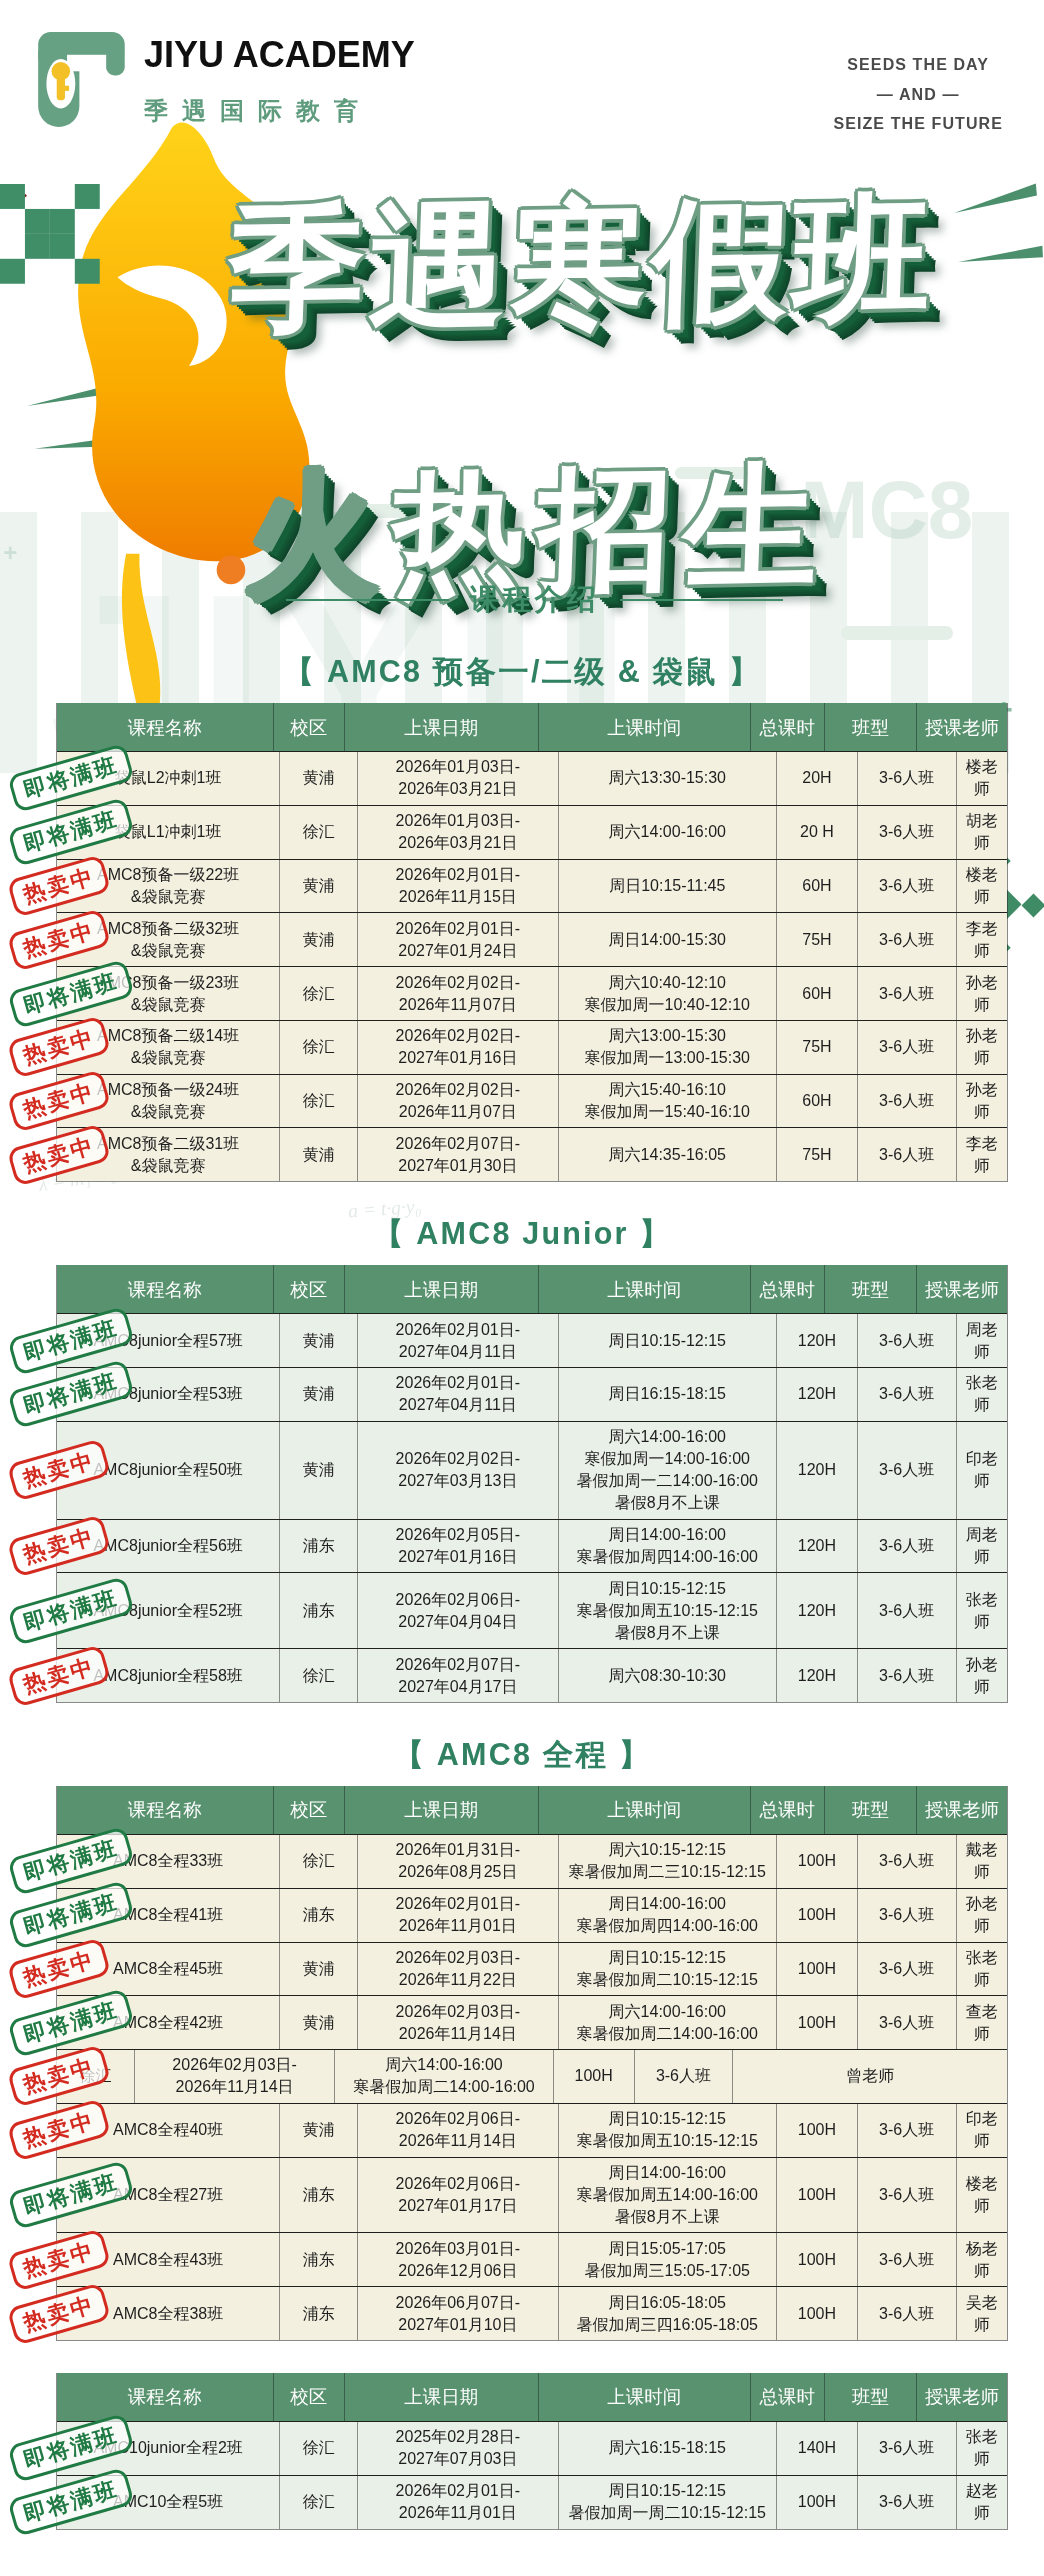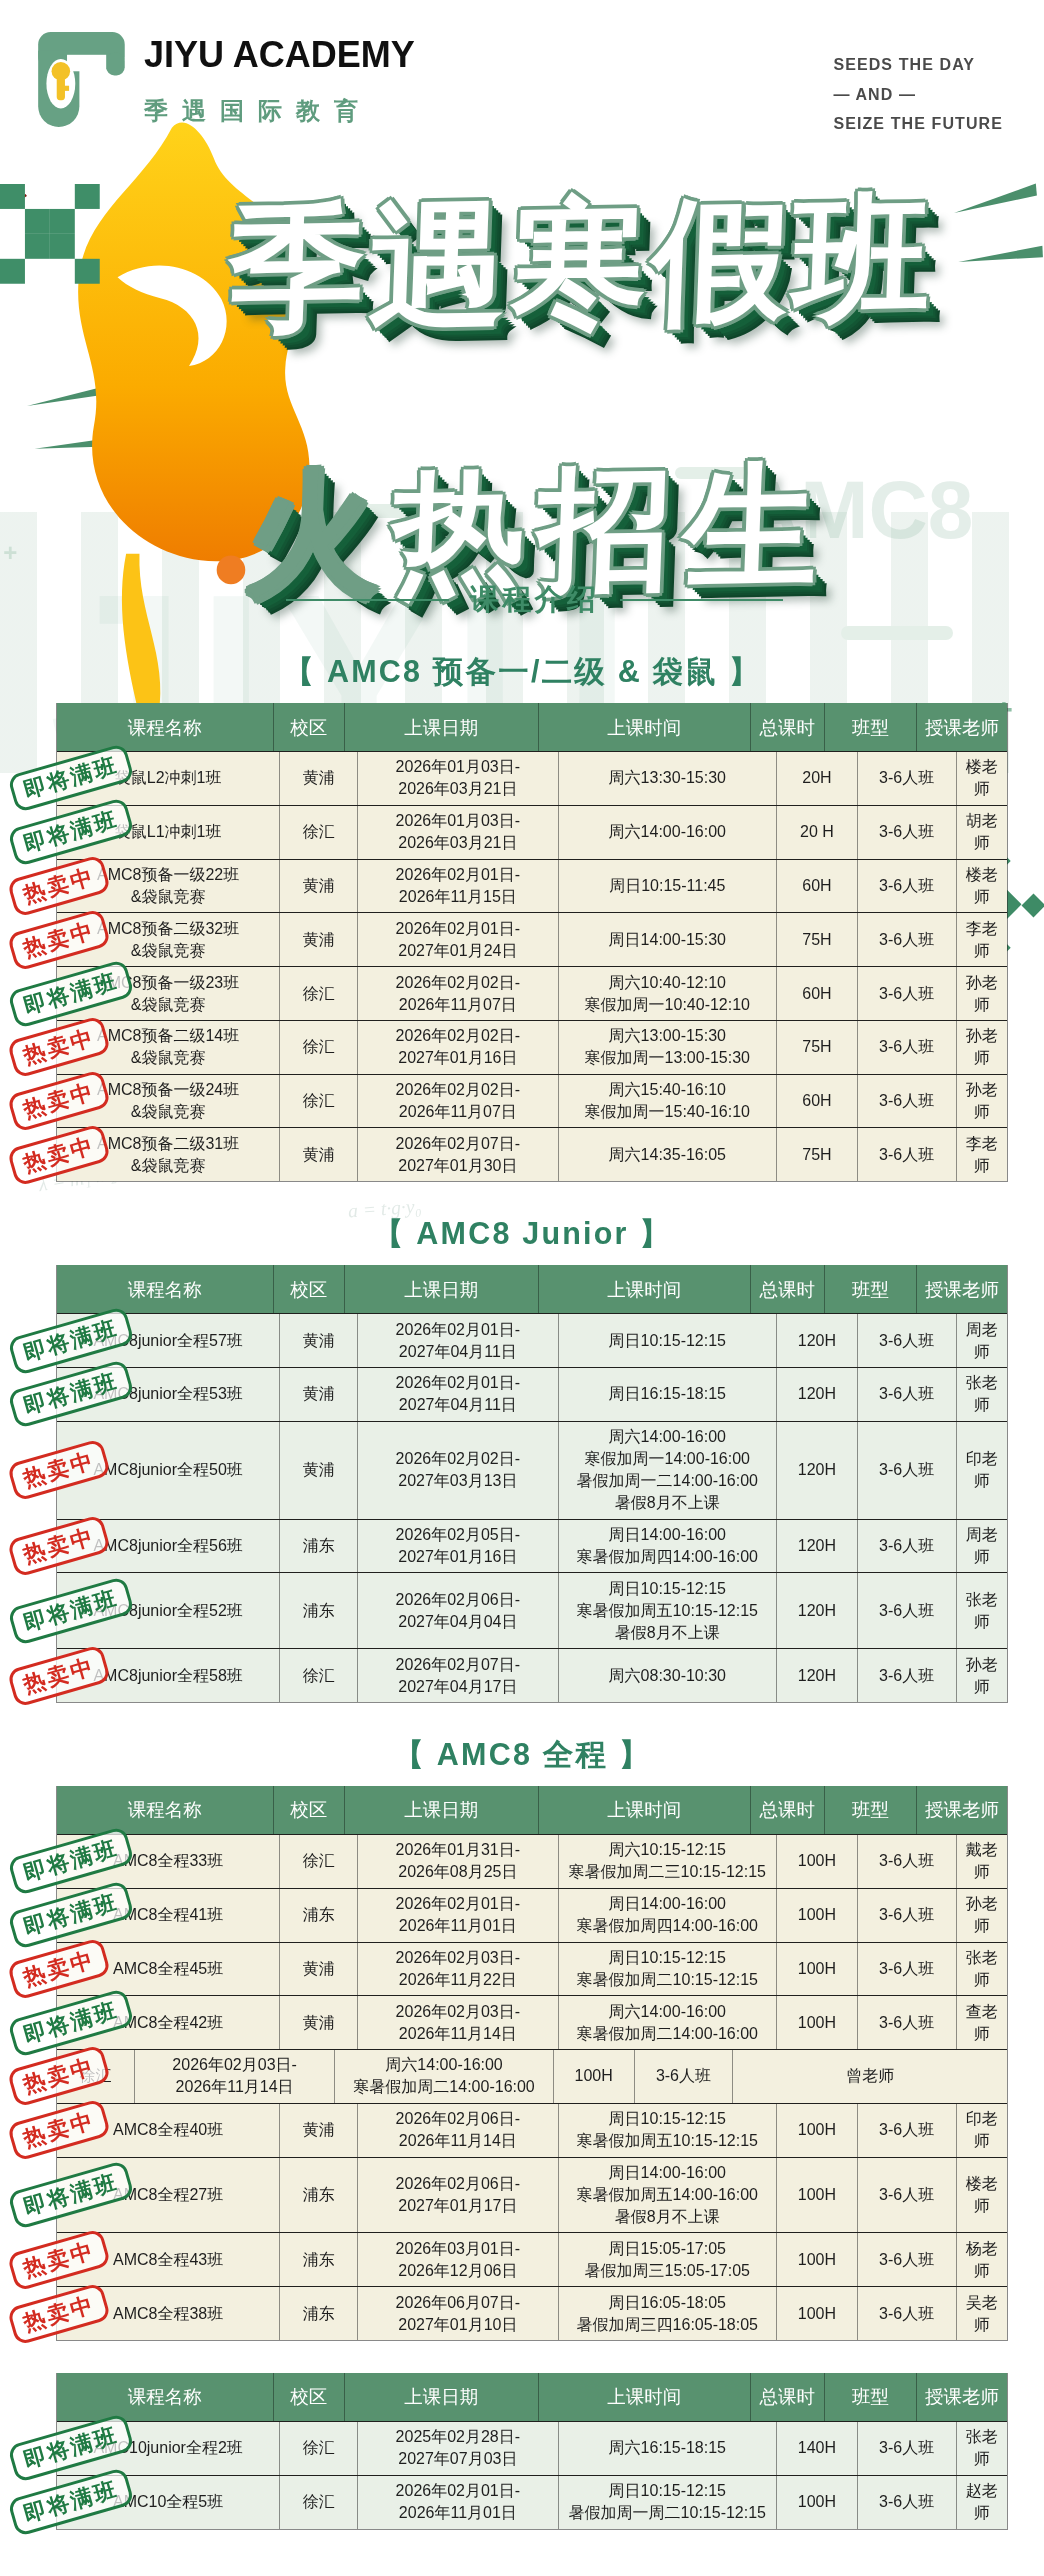--- a/index.html
+++ b/index.html
@@ -17,21 +17,21 @@
     font-style:italic;font-size:19.6px;color:rgba(47,107,82,0.14);white-space:nowrap;}
   .xmark{position:absolute;z-index:0;color:#7e150f;font-weight:700;}
   .plus-glyph{position:absolute;z-index:0;color:#8fbfa6;font-weight:700;}
 
   
   .header-bar{position:relative;height:125px;z-index:2;}
   .logo-wrap{position:absolute;left:34px;top:28px;display:flex;align-items:flex-start;}
   .logo-text{margin-left:12px;padding-top:7.6px;}
   .brand-en{font-size:36px;font-weight:900;color:#101010;letter-spacing:0px;line-height:1.05;text-align:right;}
   .brand-cn{margin-top:22px;font-size:24px;font-weight:700;color:#5f9c7e;letter-spacing:14px;}
-  .slogan{position:absolute;right:42px;top:50px;text-align:left;color:#4a4a4a;
+  .slogan{position:absolute;right:42px;top:50px;text-align:center;color:#4a4a4a;
     font-size:16px;font-weight:700;letter-spacing:1.1px;line-height:1.85;}
 
   
   .hero{position:relative;height:495px;z-index:1;}
   .flame-svg{position:absolute;left:27px;top:-5.4px;z-index:0;}
   .wedges-right{position:absolute;left:954px;top:54px;z-index:0;}
   .checker{position:absolute;left:0;top:59px;z-index:0;}
   .t3d{position:absolute;font-weight:900;color:#ffffff;white-space:nowrap;
     transform:rotate(-1deg) skewX(-3deg);
     text-shadow:

